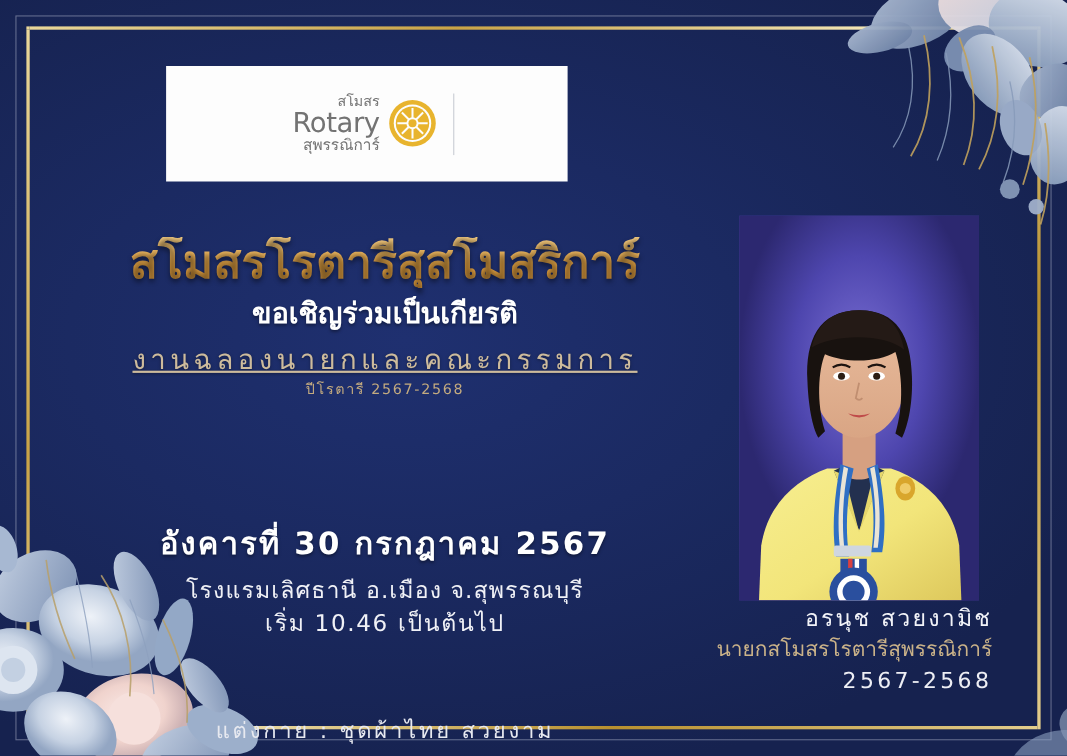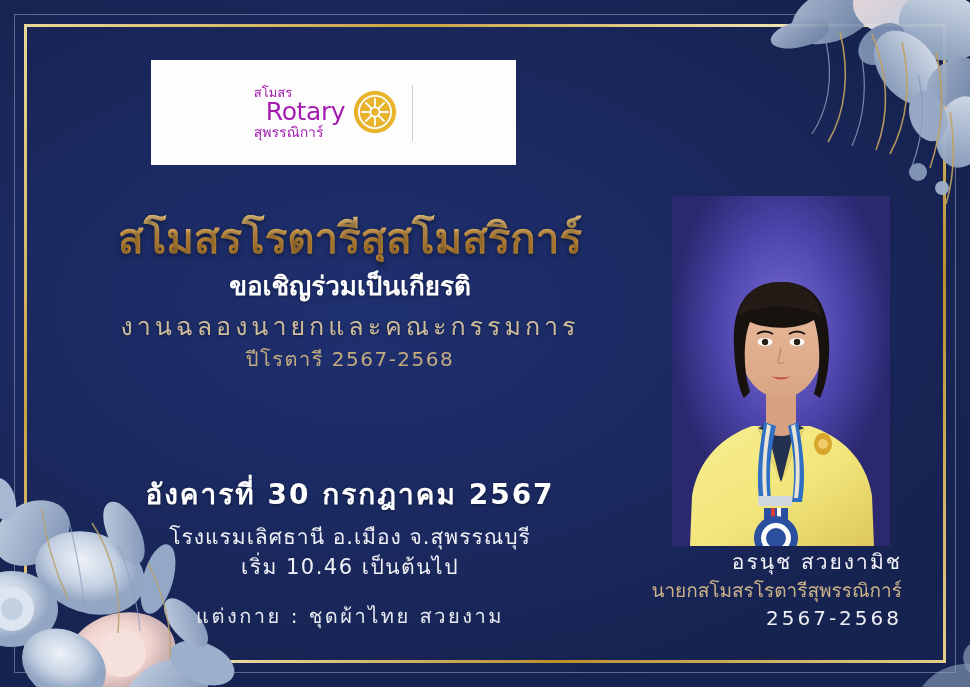--- a/index.html
+++ b/index.html
@@ -38,22 +38,22 @@
   
   .logo-banner{
     position:absolute;left:151px;top:60px;
     width:365px;height:105px;
     background:#fdfdfd;
     display:flex;align-items:center;justify-content:center;
     gap:14px;
   }
   .logo-rotary{display:flex;align-items:center;gap:7px;}
   .logo-rotary-text{
-    display:flex;flex-direction:column;align-items:flex-start;
-    line-height:1.02;color:#a21caf;
+    display:flex;flex-direction:column;align-items:flex-end;
+    line-height:1.02;color:#737373;
   }
   .lr-top{font-size:13px;}
   .lr-mid{font-size:25px;font-weight:normal;letter-spacing:-.4px;margin-left:12px;}
   .lr-bot{font-size:14px;}
   .gear{width:46px;height:46px;flex:0 0 auto;}
   .divider{width:1px;height:56px;background:#c9ccd4;}
   .logo-star{display:flex;align-items:center;gap:5px;}
   .star-svg{width:56px;height:46px;}
   .star-text{display:flex;flex-direction:column;line-height:1.05;}
   .star-text span:first-child{font-size:7px;color:#4a5a70;font-weight:bold;}
@@ -79,39 +79,40 @@
   }
   .t-invite{
     margin-top:9px;
     font-size:26px;font-weight:bold;color:#ffffff;line-height:1.2;
     text-shadow:0 1px 3px rgba(0,0,0,.4);
   }
   .t-event{
     margin-top:9px;
     font-size:25px;color:#cdbb9c;letter-spacing:4px;line-height:1.25;
     text-shadow:0 1px 3px rgba(0,0,0,.4);
+    text-decoration:underline;
   }
   .t-ryear{
     margin-top:5px;
-    font-size:20px;color:#c4ab7f;letter-spacing:1.5px;line-height:1.25;
+    font-size:13px;color:#c4ab7f;letter-spacing:1.5px;line-height:1.25;
   }
 
   .block-date{position:absolute;left:40px;top:462px;width:620px;text-align:center;margin-top:10px;}
   .t-date{
     font-size:28px;font-weight:bold;color:#ffffff;letter-spacing:2px;
     text-shadow:0 1px 3px rgba(0,0,0,.4);
   }
   .t-venue{
     margin-top:7px;font-size:21px;color:#f0f1f6;letter-spacing:1px;line-height:1.4;
   }
   .t-time{
     margin-top:1px;font-size:21px;color:#f0f1f6;letter-spacing:1.5px;line-height:1.4;
   }
   .t-dress{
-    position:absolute;left:40px;top:600px;width:620px;text-align:center;
+    position:absolute;left:40px;top:648px;width:620px;text-align:center;
     font-size:20px;color:#e7e9f0;letter-spacing:2.5px;
   }
 
   
   .signature{position:absolute;right:68px;top:548px;text-align:right;}
   .sig-name{font-size:21px;color:#f2f3f8;letter-spacing:2px;line-height:1.4;}
   .sig-role{font-size:19px;color:#cbb389;line-height:1.4;}
   .sig-year{font-size:20px;color:#edeef4;letter-spacing:3px;line-height:1.45;}
 </style>
 </head>

